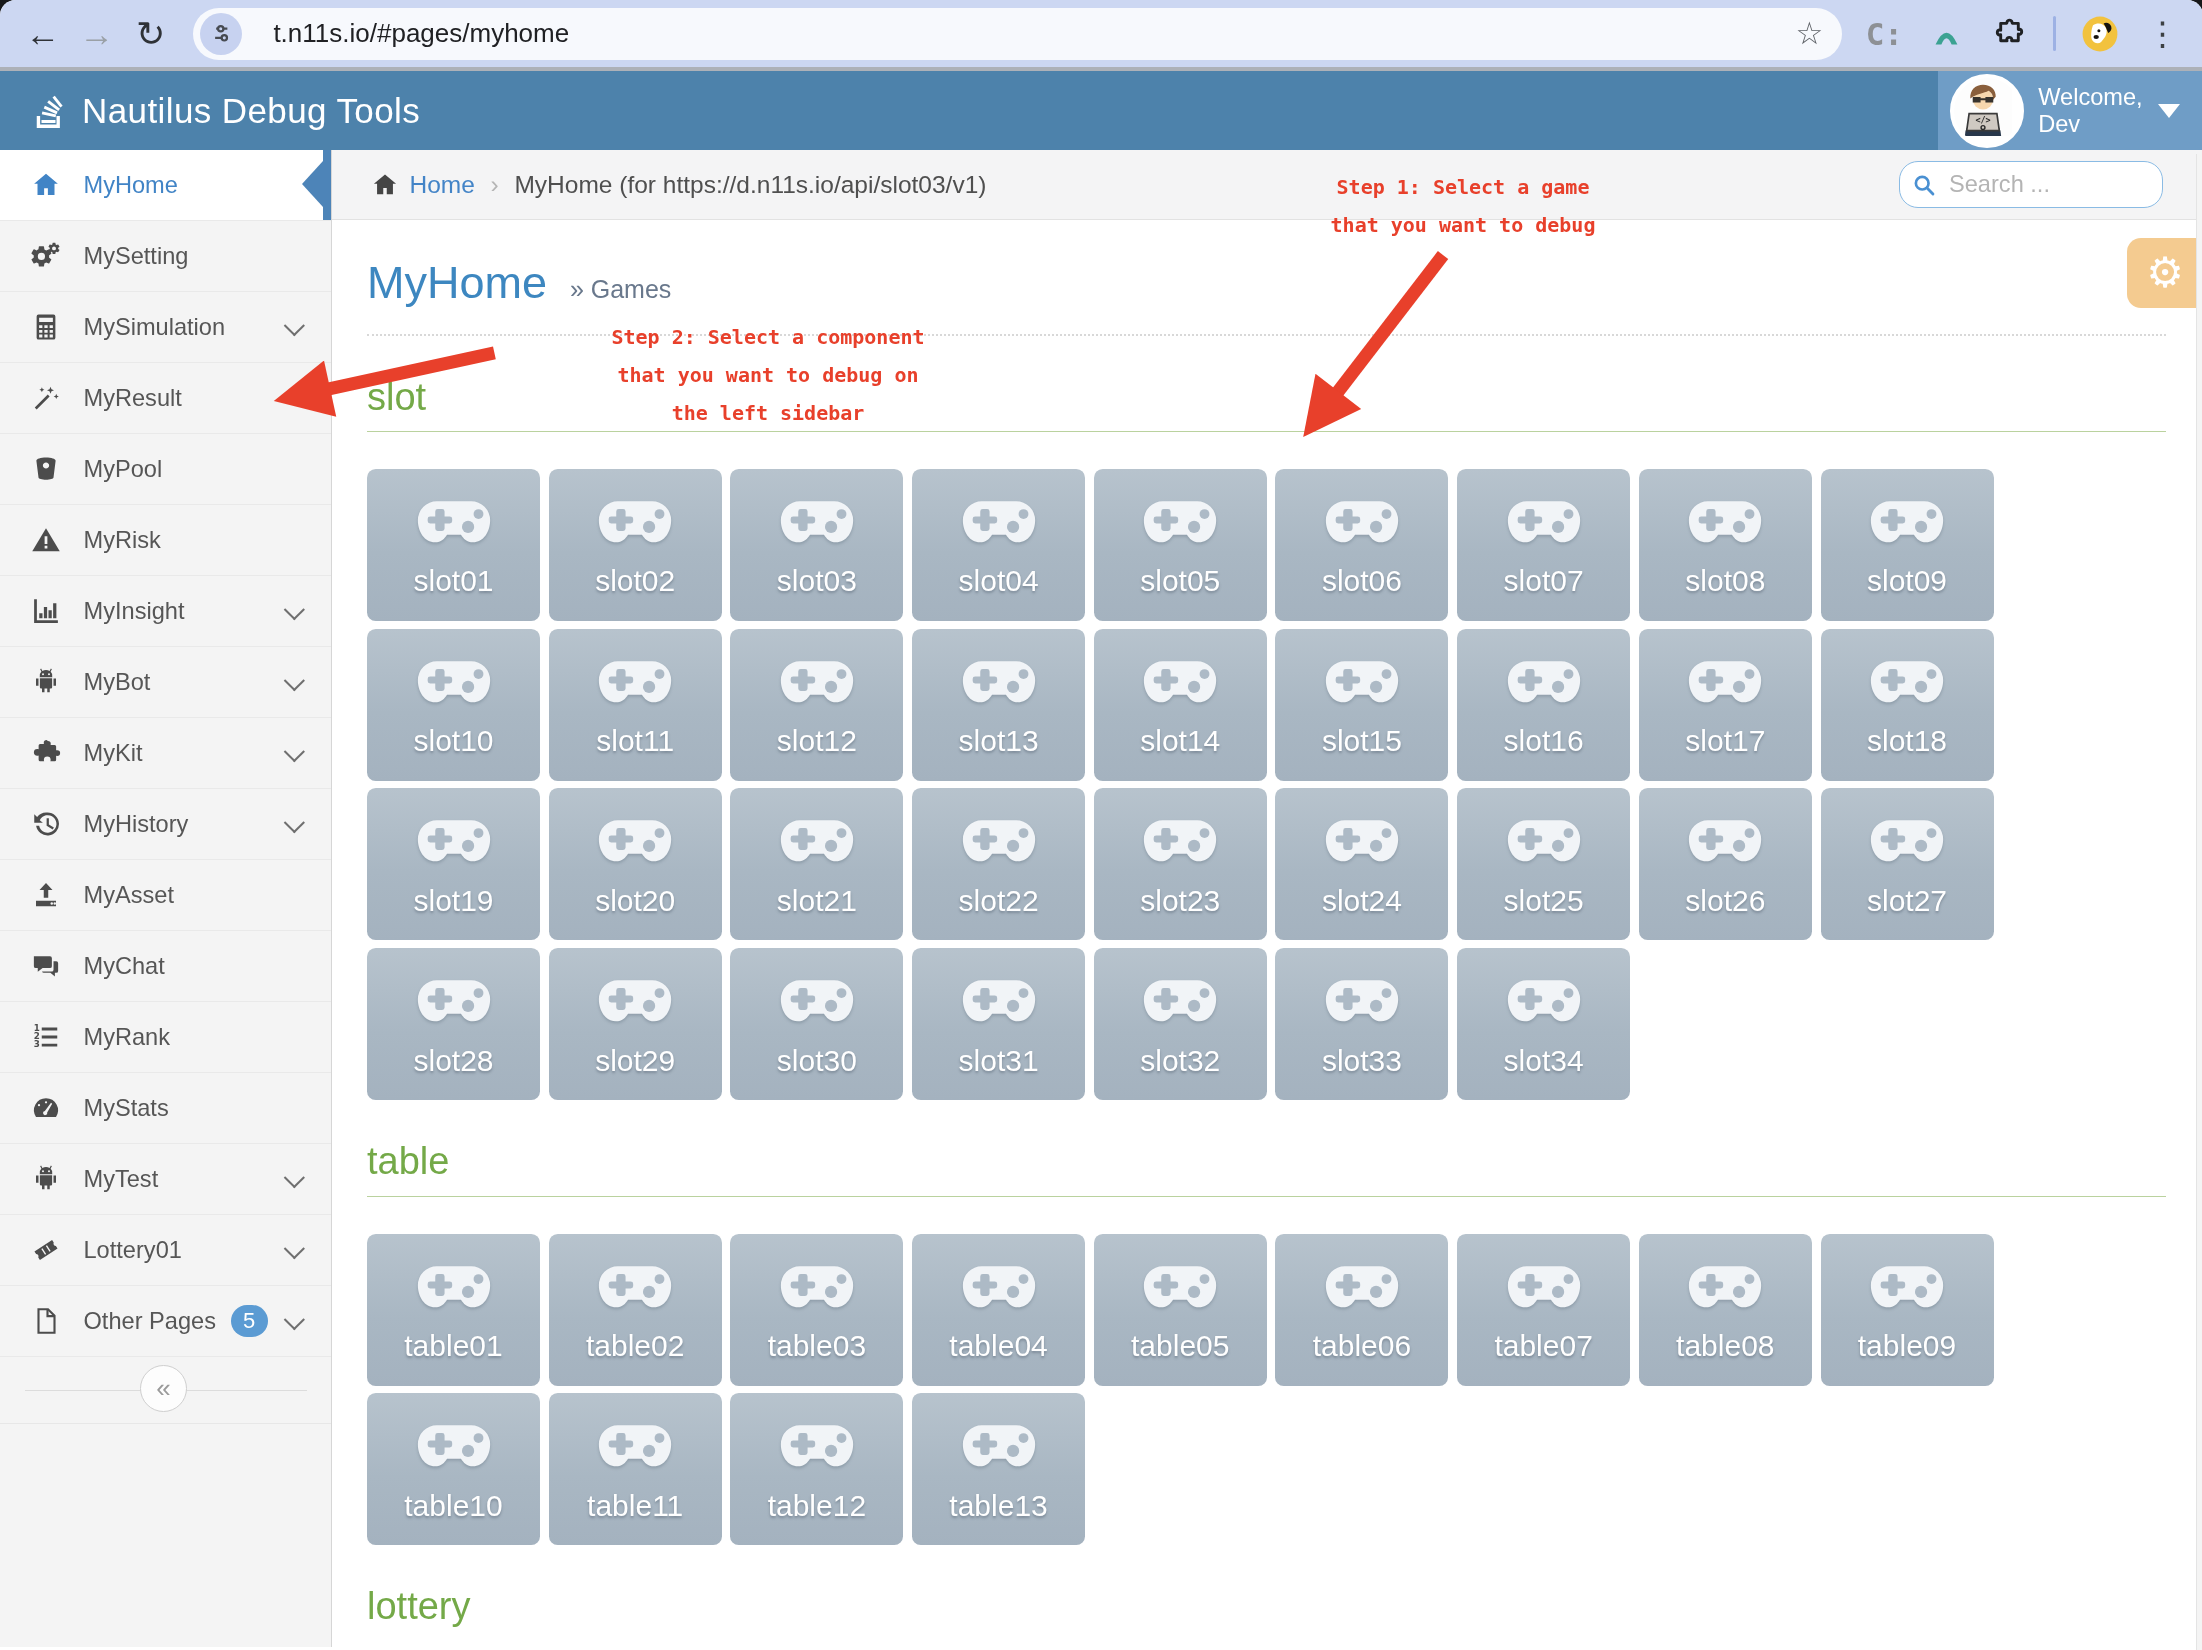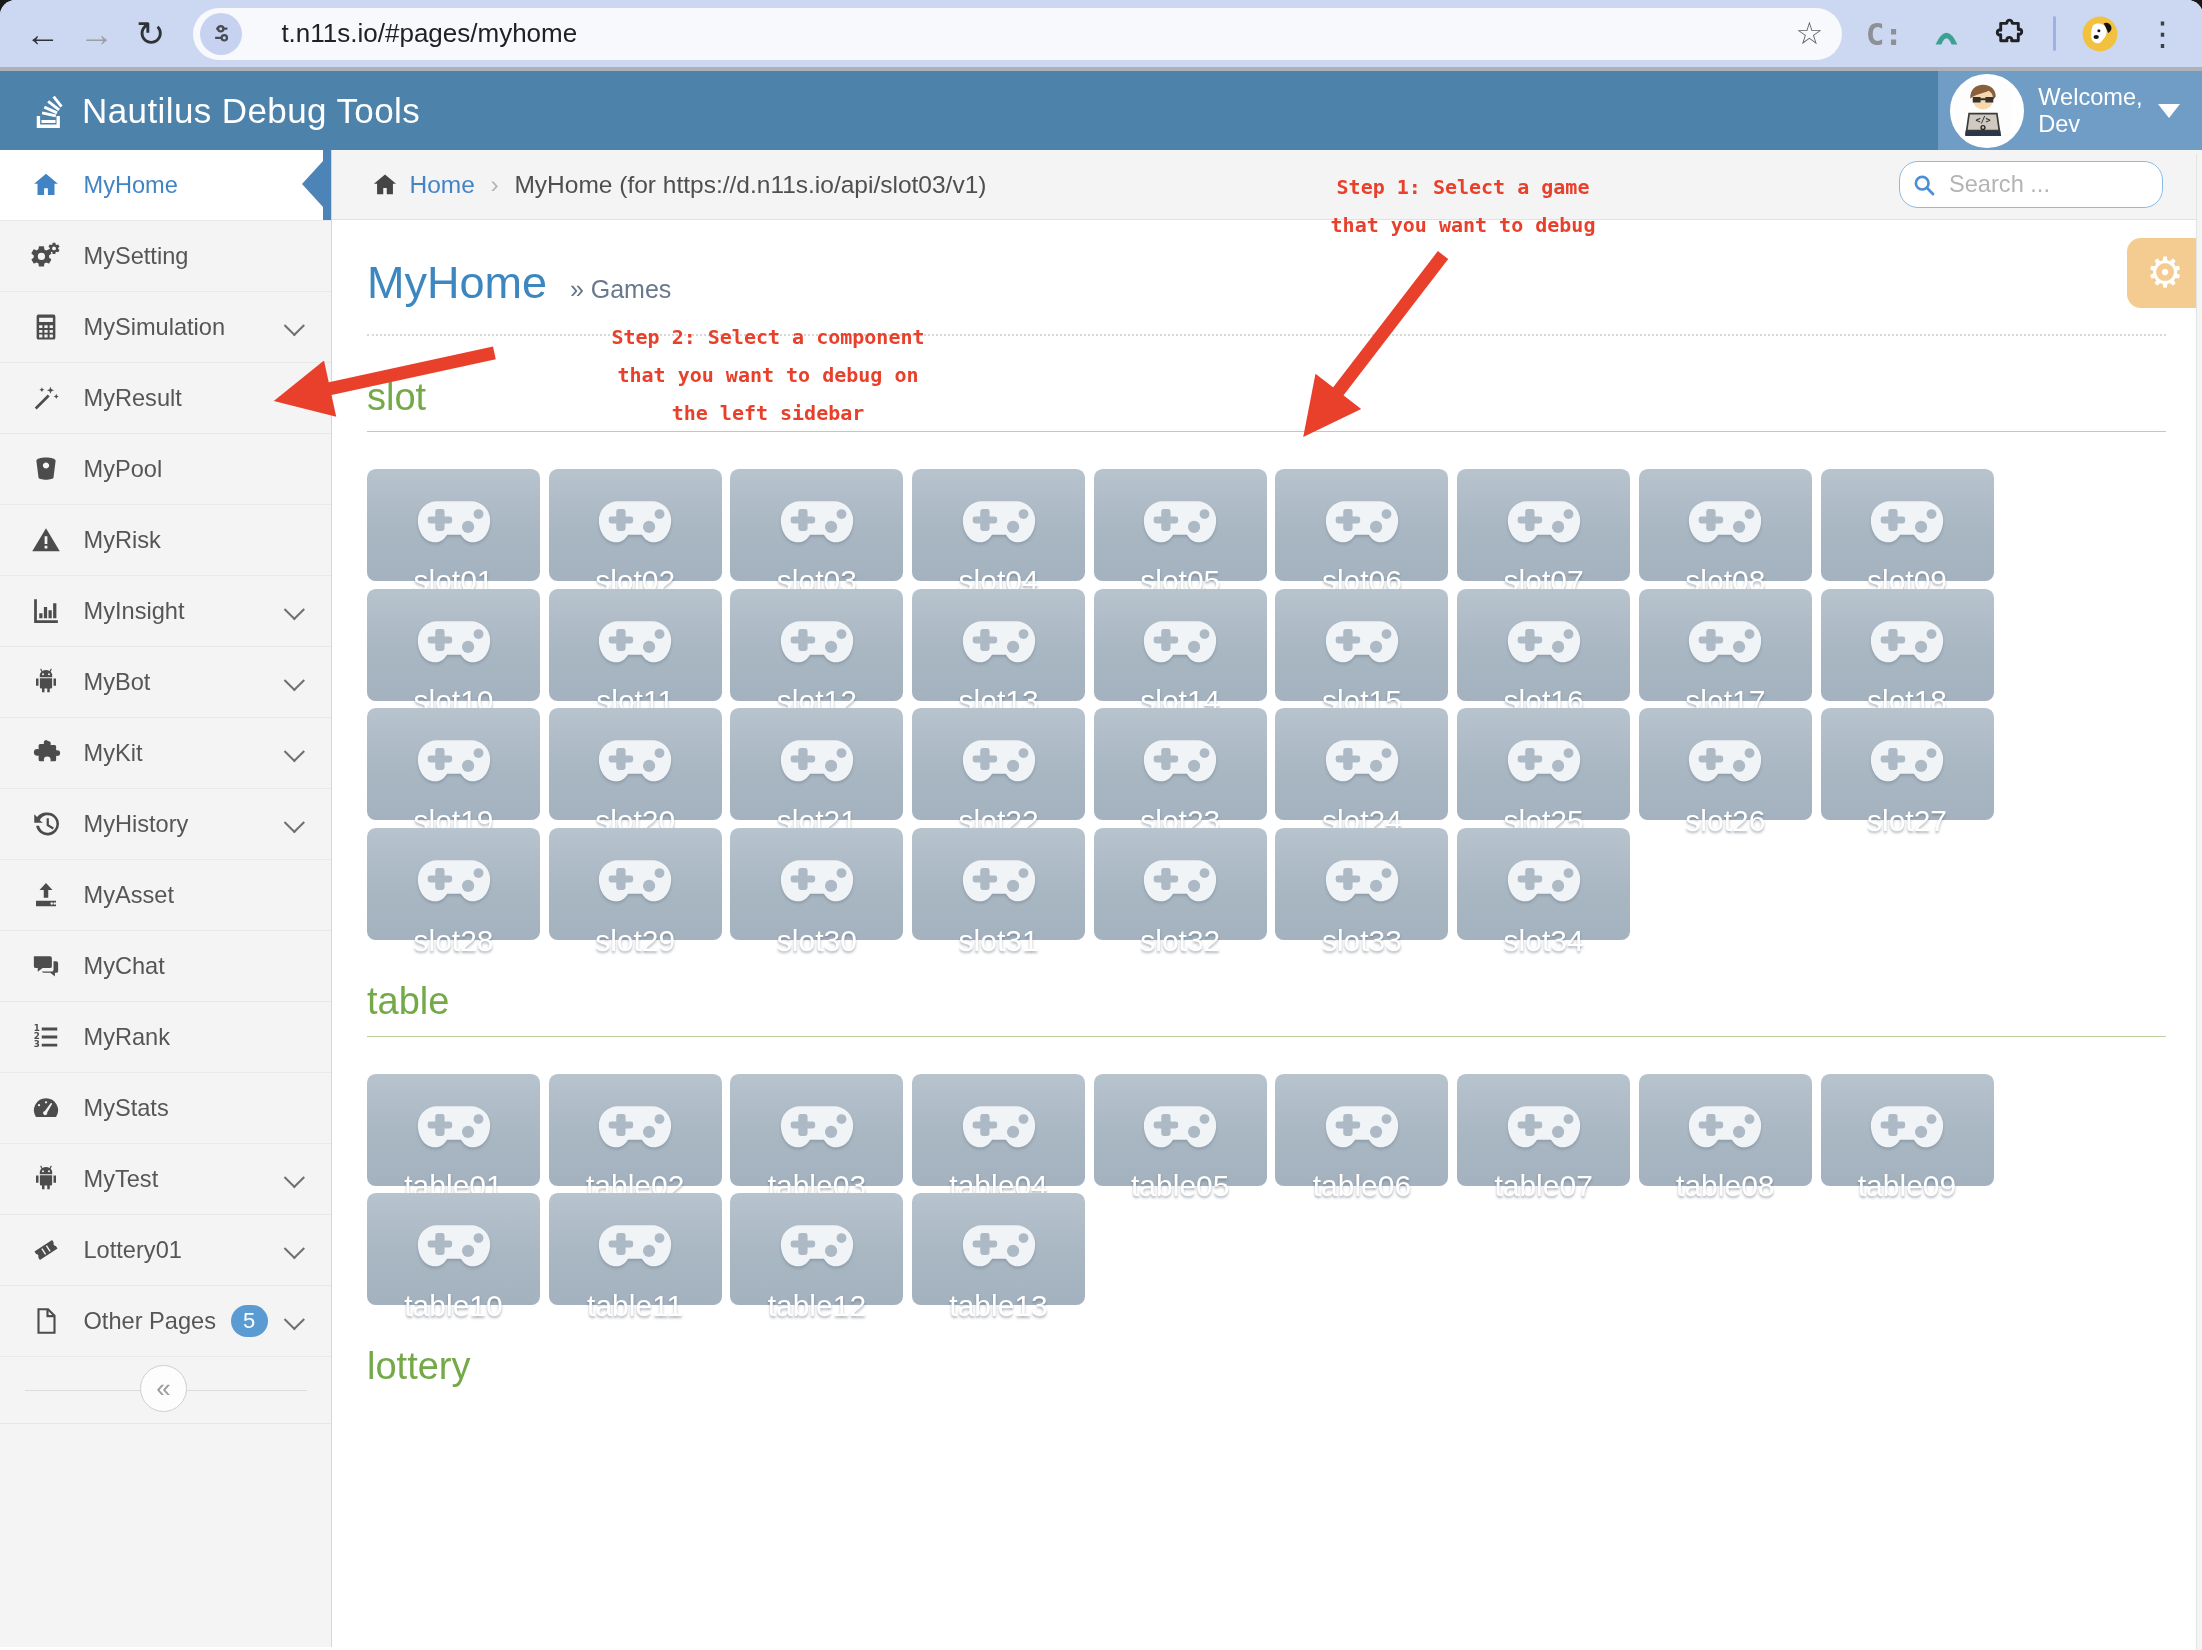--- a/index.html
+++ b/index.html
@@ -11,21 +11,21 @@
   
   .chrome{height:71px;background:var(--chrome_bg,#ccd7f2);border-bottom:4.4px solid #adb1b8;
           display:flex;align-items:center;padding:0 15.7px;box-sizing:border-box;}
   .nav-ic{width:54px;height:54px;display:flex;align-items:center;justify-content:center;
           font-size:35px;color:#2f3237;flex:0 0 auto;cursor:pointer;}
   .nav-ic.dis{color:#9aa0a6;}
   .url-pill{position:relative;flex:0 0 auto;width:1649px;height:52px;margin-left:15.7px;border-radius:28px;
             background:#f7f9fd;display:flex;align-items:center;padding-left:7px;box-sizing:border-box;}
   .tune-circle{width:42px;height:42px;border-radius:50%;background:#c7d2f0;display:flex;
                align-items:center;justify-content:center;}
-  .url-text{margin-left:39px;font-size:26px;color:#202124;white-space:nowrap;}
+  .url-text{margin-left:31px;font-size:26px;color:#202124;white-space:nowrap;}
   .pill-star{position:absolute;right:19px;top:7px;font-size:31px;color:#5f6368;cursor:pointer;}
   .ext-row{display:flex;align-items:center;margin-left:23px;gap:24.5px;}
   .ext{width:38px;height:38px;display:flex;align-items:center;justify-content:center;cursor:pointer;}
   .ext-c{font-family:"DejaVu Sans Mono",monospace;font-weight:bold;font-size:31px;color:#8d9095;}
   .ext-sep{width:3.5px;height:35px;background:#9db1e4;border-radius:1.7px;}
   .kebab{font-size:33px;color:#3c4043;}
 
   
   .appbar{height:79px;background:var(--header_blue,#4d82ab);display:flex;align-items:center;
           position:relative;}
@@ -87,21 +87,21 @@
         color:#fff;font-size:42px;cursor:pointer;z-index:5;}
   .title-row{padding:37px 0 0 35px;}
   .pg-title{font-size:45px;font-weight:300;color:var(--title_blue,#3d87c0);}
   .pg-sub{font-size:25px;color:#69788c;margin-left:19px;}
   .dotted-rule{margin:24.5px 37px 0 35px;border-top:2.6px dotted #d8d8d8;}
   .sections{padding:0 37px 0 35px;}
   .game-section{margin:0;}
   .sec-title{margin:40px 0 0 0;font-size:38px;font-weight:400;color:var(--green,#74a948);}
   .sec-rule{margin-top:12.2px;border-top:1.7px solid var(--green_line,#bad29e);}
   .grid{margin-top:37px;margin-bottom:5.2px;width:1642px;display:flex;flex-wrap:wrap;gap:7.9px 8.7px;}
-  .tile{width:173px;height:112px;border-radius:8.7px;cursor:pointer;
+  .tile{width:173px;height:152px;border-radius:8.7px;cursor:pointer;
         background:linear-gradient(180deg,#b7c3cd 0%,#a9b7c3 55%,#a4b2bf 100%);
         display:flex;flex-direction:column;align-items:center;box-sizing:border-box;}
   .pad{margin-top:31px;display:flex;filter:drop-shadow(0 2.6px 1.7px rgba(90,105,120,.35));}
   .pad svg{width:82px;height:49px;}
   .tile-label{margin-top:15.7px;font-size:30px;color:#fff;text-shadow:0 1.7px 2.6px rgba(70,85,100,.45);}
 
   
   .note{position:absolute;z-index:60;color:var(--red,#e8402b);text-align:center;
         font-family:"DejaVu Sans Mono",monospace;font-weight:bold;font-size:20px;line-height:38px;
         pointer-events:none;white-space:nowrap;}

